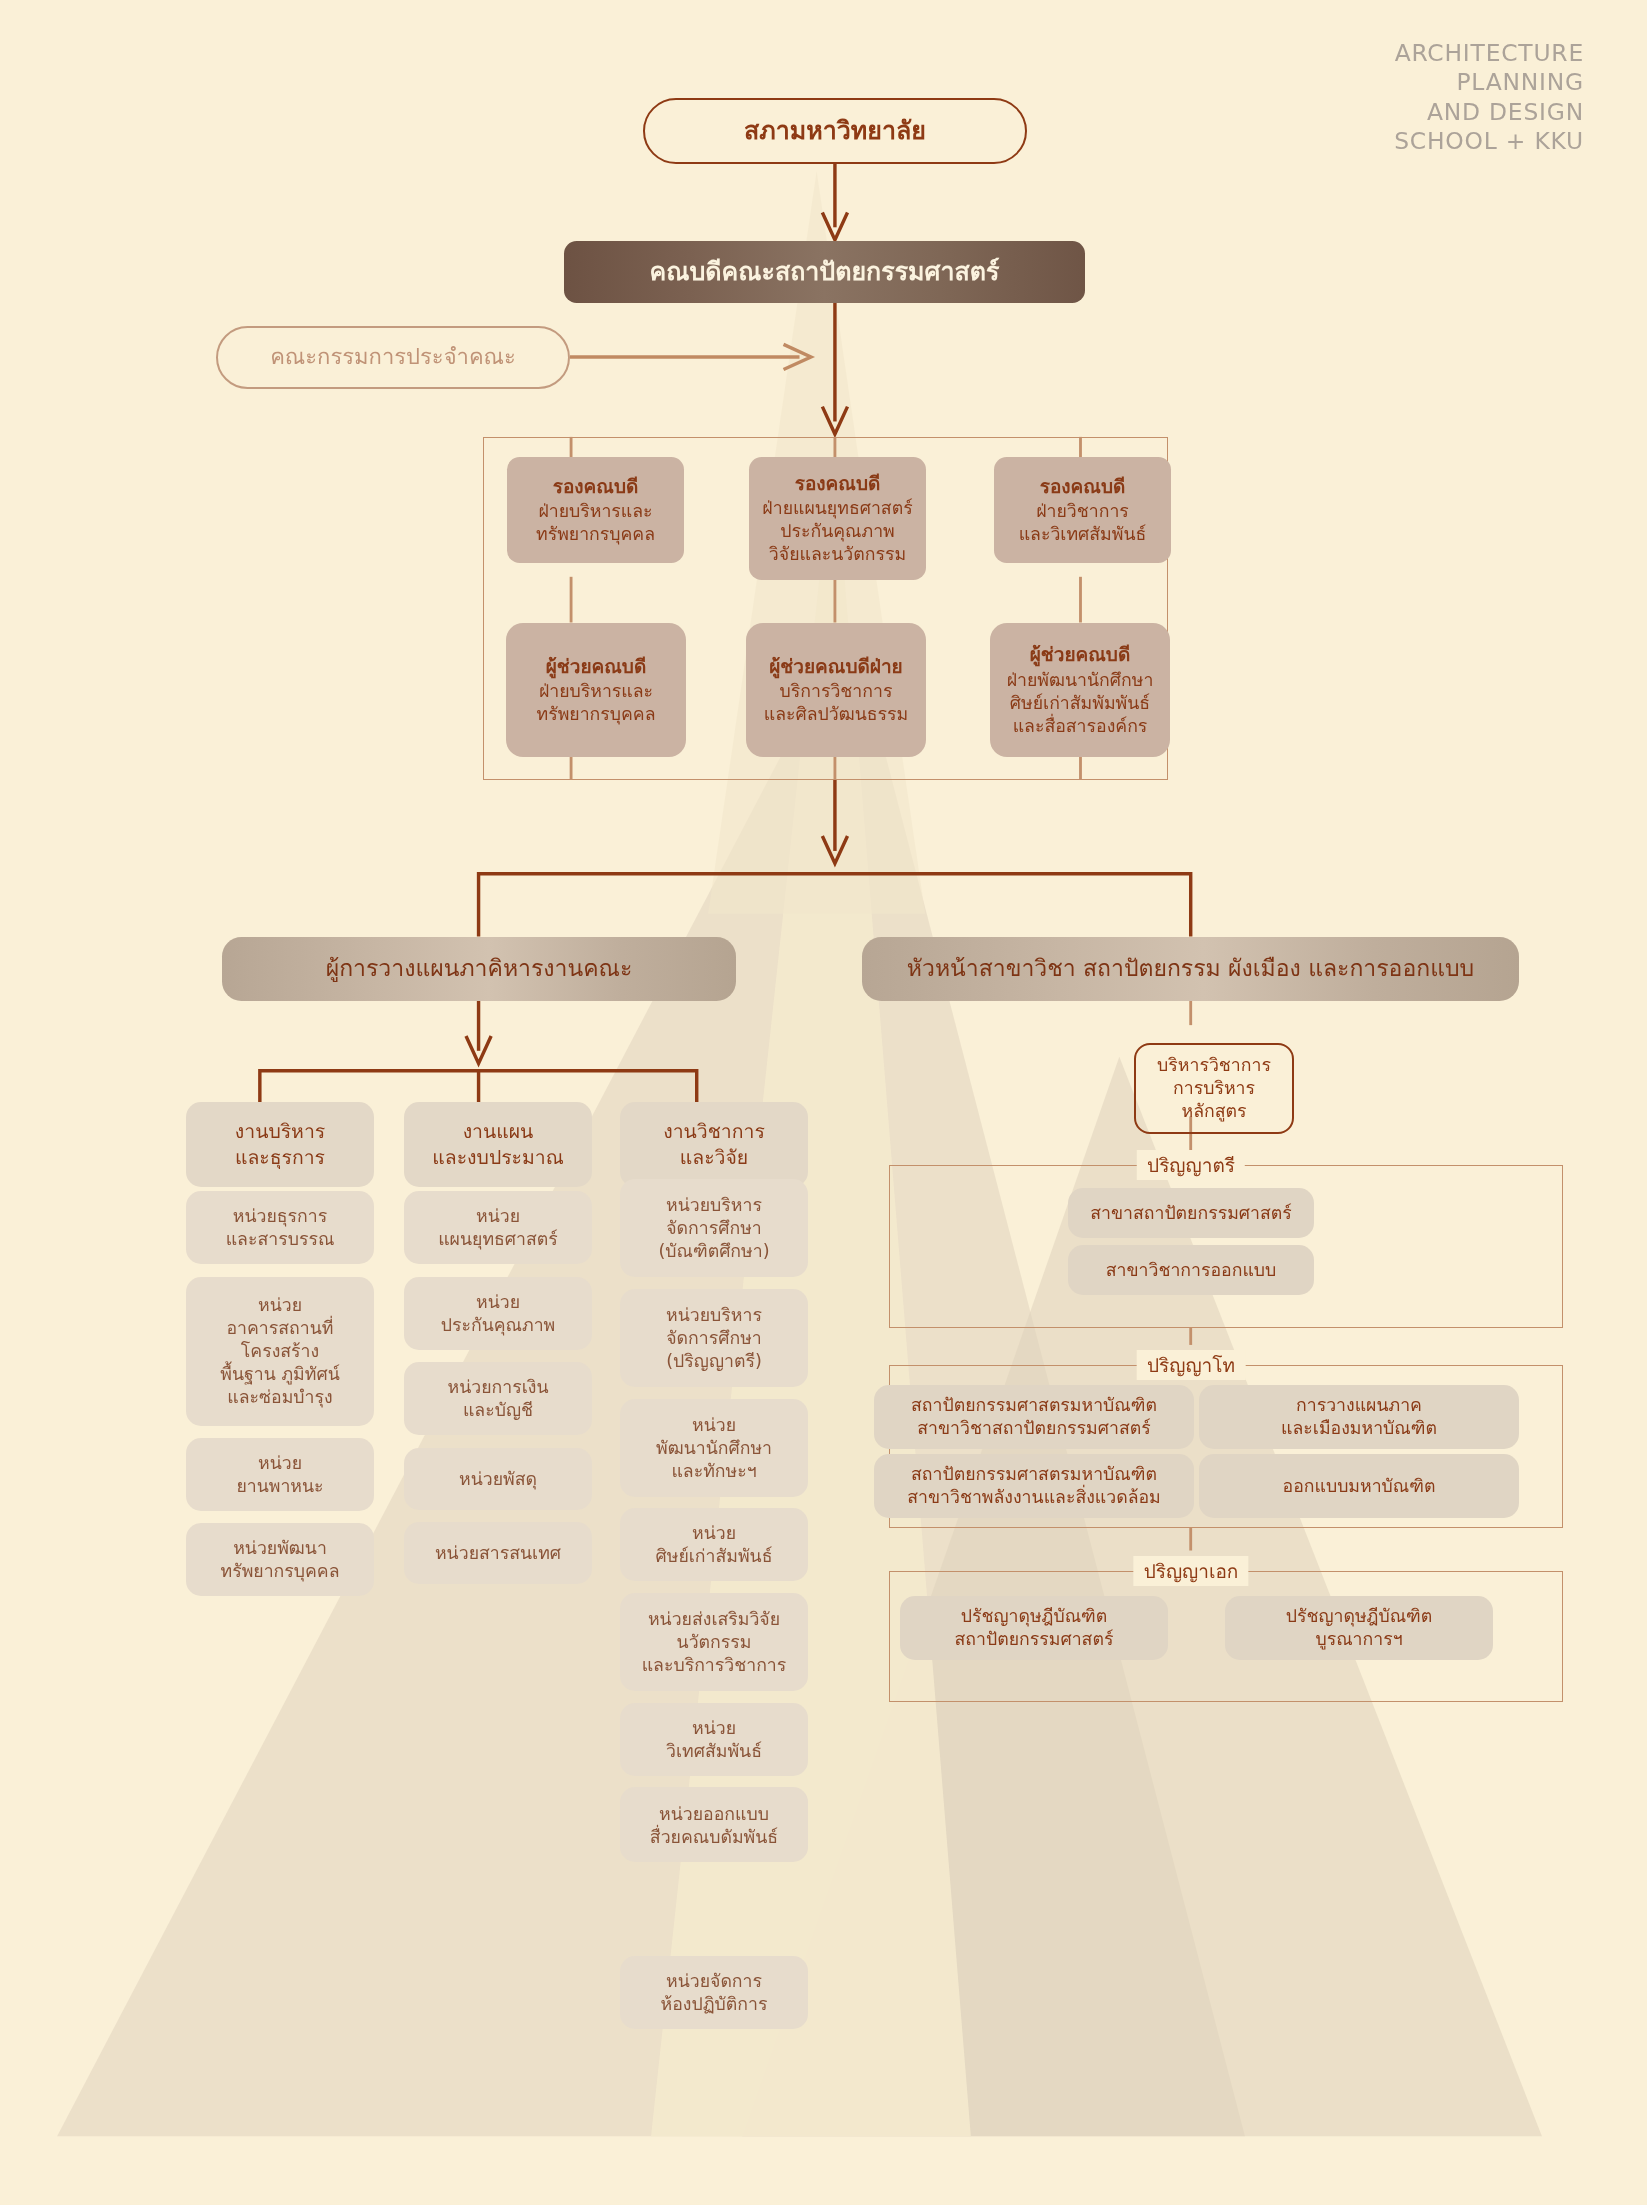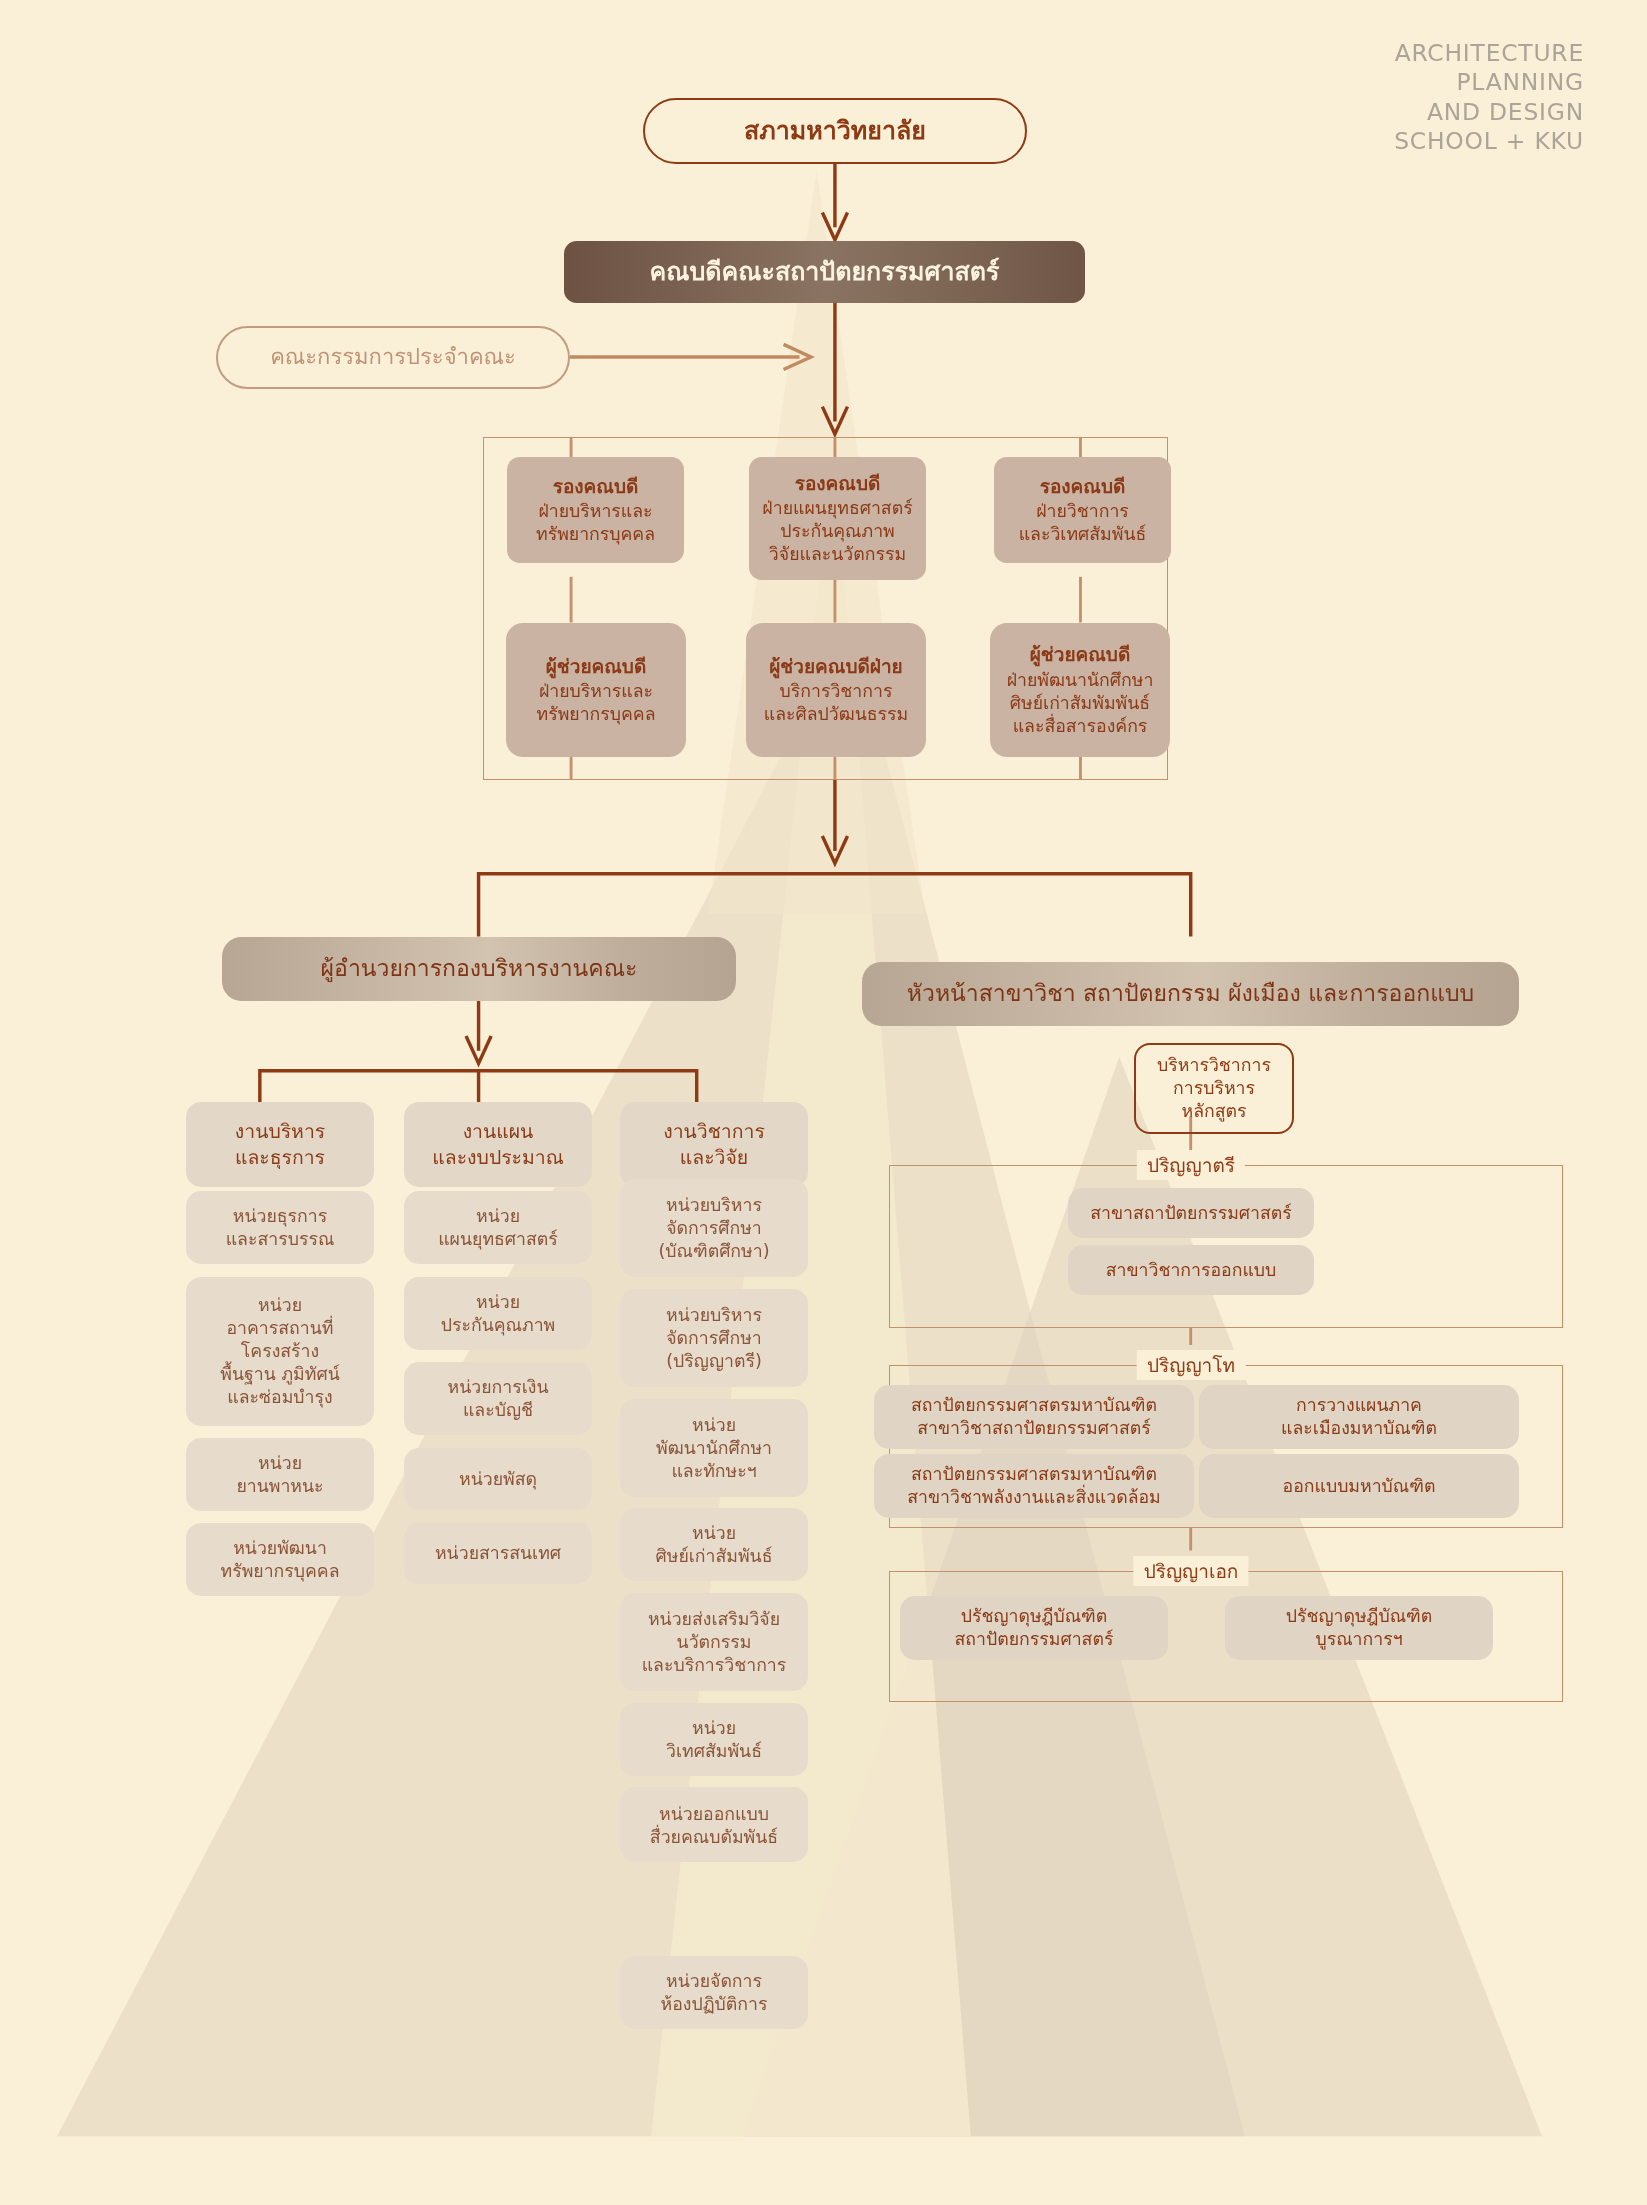--- a/index.html
+++ b/index.html
@@ -72,21 +72,21 @@
     flex-direction:column; justify-content:center;
   }
   .ad .ttl { font-weight:bold; font-size:19px; margin-bottom:2.3px; }
 
   
   .branch-pill {
     border-radius:19.4px; color:#7E3414; font-size:23px;
     background:linear-gradient(90deg,#B7A694 0%,#C7B6A4 30%,#D2C2B0 52%,#BFAE9C 78%,#B5A491 100%);
   }
   #branch-left  { left:222px;  top:937px; width:514px;  height:64px; }
-  #branch-right { left:862px; top:962px; width:657px; height:64px;align-items:center; }
+  #branch-right { left:862px; top:937px; width:657px; height:64px;align-items:center; }
 
   
   .wg {
     width:188px; height:85px; border-radius:15px; background:#E3D8C7;
     color:#8A3A16; font-size:19.4px; flex-direction:column; justify-content:center;
   }
 
   
   .unit {
     width:188px; border-radius:15px; background:#E7DCCC;
@@ -254,21 +254,21 @@
         <div class="ttl">ผู้ช่วยคณบดี</div>
         <div class="sub">
           <div>ฝ่ายพัฒนานักศึกษา</div>
           <div>ศิษย์เก่าสัมพัมพันธ์</div>
           <div>และสื่อสารองค์กร</div>
         </div>
       </div>
     </div>
 
   <div class="node branch-pill" id="branch-left">
-    <span>ผู้อำนวยการกองบริหารงานคณะ</span>
+    <span>ผู้การวางแผนภาคิหารงานคณะ</span>
   </div>
   <div class="node branch-pill" id="branch-right">
     <span>หัวหน้าสาขาวิชา สถาปัตยกรรม ผังเมือง และการออกแบบ</span>
   </div>
 
   <div id="work-groups">
       <div class="node wg" style="left: 186px; top: 1102px;">
         <div>
           <div>งานบริหาร</div>
           <div>และธุรการ</div>

